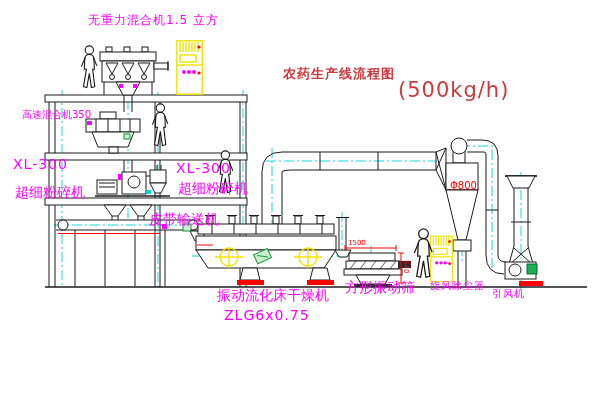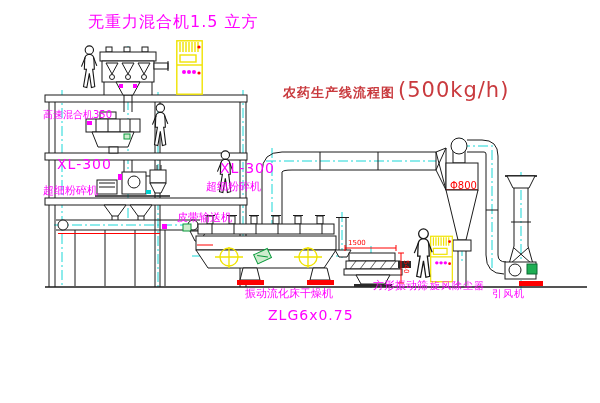--- a/index.html
+++ b/index.html
@@ -22,26 +22,26 @@
   .rfill{fill:var(--c-red);stroke:none;}
   .mfill{fill:var(--c-magenta);stroke:none;}
   .gln{stroke:var(--c-green);fill:none;stroke-width:1;}
   .gfill{fill:#cdeccd;stroke:var(--c-green);stroke-width:1;}
   .gm{fill:#1fae54;stroke:#0b6b33;stroke-width:1;}
   .pfill{fill:#fff;stroke:#161616;stroke-width:1.3;}
   .pln{stroke:#161616;fill:none;stroke-width:1.3;}
   
   .lbl{position:absolute;color:var(--c-magenta);white-space:nowrap;line-height:1;}
   .dim{position:absolute;color:var(--c-red);white-space:nowrap;line-height:1;font-size:7px;}
-  .title-row{position:absolute;left:283px;top:46px;display:flex;align-items:flex-end;gap:3px;
+  .title-row{position:absolute;left:283px;top:46px;display:flex;align-items:center;gap:3px;
              color:var(--c-title);white-space:nowrap;}
   .title-cn{font-size:13px;font-weight:bold;letter-spacing:1px;}
   .title-cap{font-size:21px;font-weight:400;letter-spacing:1px;margin-top:32px;}
-  .model{font-size:14px;letter-spacing:1px;margin-left:44px;}
-  .small{font-size:11px;margin-left:28px;}
+  .model{font-size:14px;letter-spacing:1px;}
+  .small{font-size:14px;}
   .tiny{font-size:10px;letter-spacing:1px;}
   .rot90{transform:rotate(90deg);transform-origin:left top;}
 </style>
 </head>
 <body>
 
 <div id="stage">
 
   <svg width="600" height="403" viewBox="0 0 600 403">
     <defs>
@@ -247,23 +247,23 @@
     <use href="#person" x="147" y="103" width="25" height="50"></use>
     <use href="#person" x="212" y="150" width="25" height="50"></use>
     <use href="#person" x="408" y="228" width="29" height="58"></use>
   </svg>
 
   <div class="title-row">
     <span class="title-cn">农药生产线流程图</span>
     <span class="title-cap">(500kg/h)</span>
   </div>
 
-  <div class="lbl" style="left:88px;top:14px;font-size:16px;letter-spacing:1px">无重力混合机1.5 立方</div>
-
-  <div class="lbl" style="left:43px;top:110px;font-size:10px">高速混合机350</div>
+  <div class="lbl" style="left:88px;top:14px;font-size:12px;letter-spacing:1px">无重力混合机1.5 立方</div>
+
+  <div class="lbl" style="left:22px;top:110px;font-size:10px">高速混合机350</div>
 
   <div class="lbl model" style="left:13px;top:157px">XL-300</div>
   <div class="lbl small" style="left:15px;top:185px">超细粉碎机</div>
 
   <div class="lbl model" style="left:176px;top:161px">XL-300</div>
   <div class="lbl small" style="left:178px;top:181px">超细粉碎机</div>
 
   <div class="lbl small" style="left:149px;top:212px">皮带输送机</div>
 
   <div class="lbl small" style="left:217px;top:288px">振动流化床干燥机</div>

